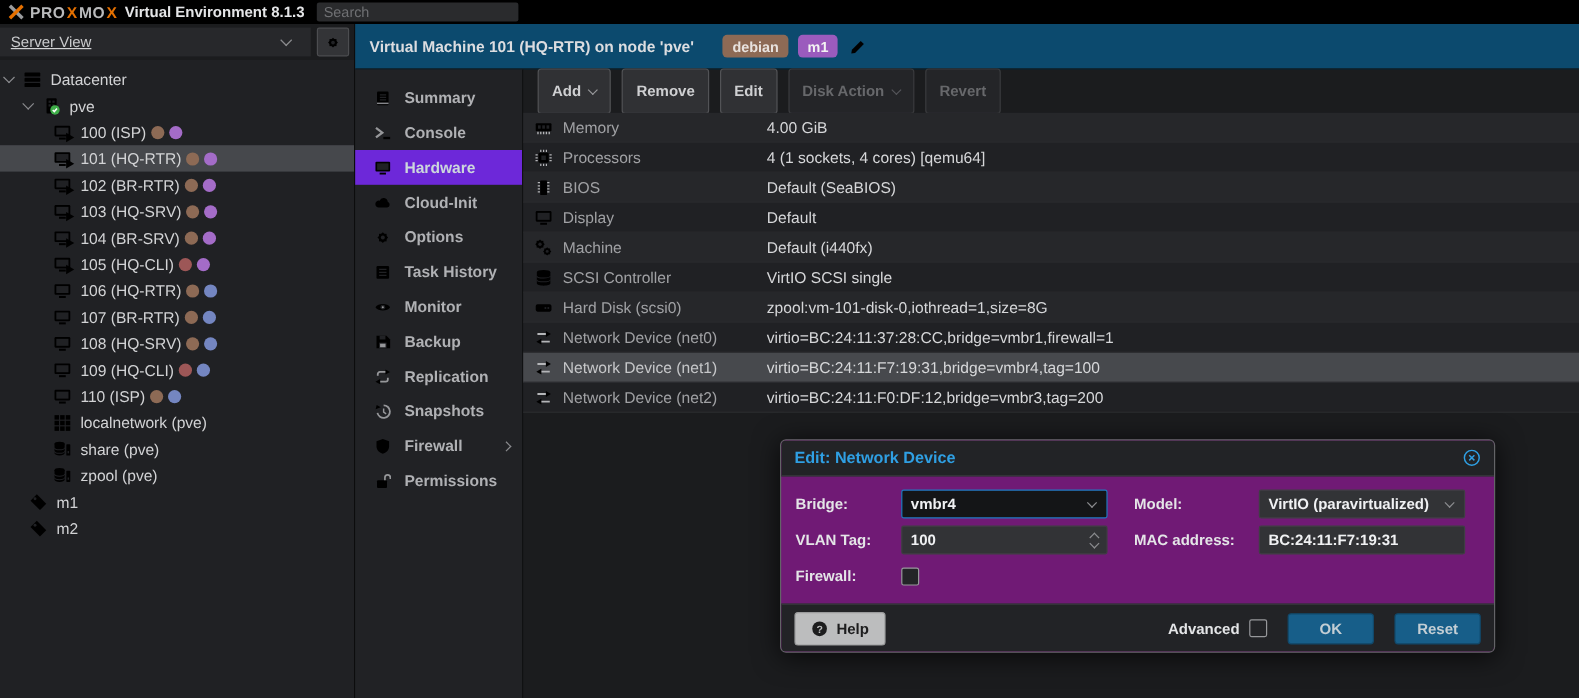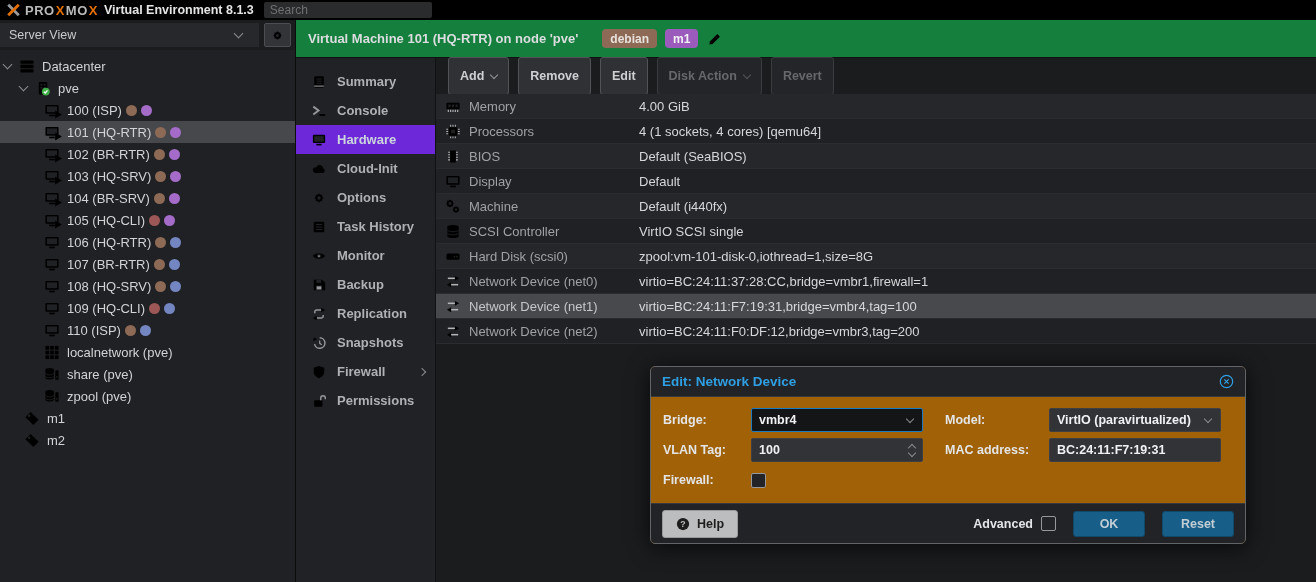--- a/index.html
+++ b/index.html
@@ -15,21 +15,21 @@
   .lo { color:#e57000; font-weight:bold; font-size:13px; letter-spacing:.5px; }
   .ve-title { color:#e4e5e7; font-weight:bold; font-size:12.5px; margin-left:6px; }
   .search { margin-left:10px; width:168px; height:16px; background:#2a2b2d; border:0; outline:0; color:#ddd; font-size:12px; padding:0 6px; border-radius:2px; font-family:"Liberation Sans",sans-serif; }
   .search::placeholder { color:#6f7073; }
 
   
   .bodyrow { display:flex; height:562px; }
 
   
   .sidebar { width:296px; background:#202124; border-right:1px solid #0c0c0d; display:flex; flex-direction:column; }
-  .sidebar-head { height:30px; display:flex; align-items:center; padding:3px 2px 3px 0; background:#1b1c1e; }
+  .sidebar-head { height:30px; display:flex; align-items:center; padding:3px 2px 3px 0; background:#1b1c1e;text-decoration:underline; }
   .view-combo { flex:1; height:24px; background:#27282b; color:#c9cacc; font-size:12.5px; display:flex; align-items:center; padding:0 9px; }
   .gear-btn { width:27px; height:24px; margin:0 2px 0 5px; background:#333437; border:1px solid #4c4d50; border-radius:2px; display:flex; align-items:center; justify-content:center; color:#d0d1d3; }
   .tree { padding-top:5px; }
   .trow { height:22px; display:flex; align-items:center; color:#d2d3d5; font-size:13px; white-space:nowrap; }
   .trow.selected { background:#46484c; }
   .lvl0 { padding-left:2px; }
   .lvl1 { padding-left:18px; }
   .lvl2 { padding-left:44px; }
   .lvlm { padding-left:24px; }
   .caret { width:7px; height:7px; border-right:1.4px solid #8b8c8f; border-bottom:1.4px solid #8b8c8f; transform:rotate(45deg); margin:-3px 8px 0 2px; flex:none; }
@@ -37,21 +37,21 @@
   .tlabel { margin-left:7px; }
   .vmwrap { position:relative; width:16px; height:15px; flex:none; }
   .vmwrap .tic { position:absolute; left:0; top:0; }
   .playov { position:absolute; width:9px; height:9px; right:-3px; bottom:-1px; color:#2d9e46; }
   .dot { width:11px; height:11px; border-radius:50%; flex:none; margin-left:4px; }
   .dot:first-of-type { margin-left:7px; }
   .dbrown { background:#8d6a55; } .dpurple { background:#a46cc8; } .dblue { background:#7486c1; } .dred { background:#9d5757; }
 
   
   .main { flex:1; display:flex; flex-direction:column; background:#1b1c1e; }
-  .content-header { height:38px; background:#15803d; border-bottom:1px solid #101112; display:flex; align-items:center; padding:0 12px; gap:8px; }
+  .content-header { height:38px; background:#0c4a6e; border-bottom:1px solid #101112; display:flex; align-items:center; padding:0 12px; gap:8px; }
   .ch-title { font-weight:bold; font-size:13px; color:#dcdde0; margin-right:16px; }
   .tag { height:19px; border-radius:4px; padding:0 8px; font-size:12px; font-weight:bold; color:#f2f2f2; display:flex; align-items:center; }
   .tag.debian { background:#8d6a55; color:#e8e2de; }
   .tag.m1 { background:#9b5bbd; }
   .pencil { width:14px; height:14px; color:#aeb0b2; margin-left:2px; }
 
   .main-body { flex:1; display:flex; }
   .navpanel { width:140px; background:#212225; border-right:1px solid #101112; padding-top:9px; }
   .nav-item { height:29px; display:flex; align-items:center; padding:0 10px 0 16px; gap:11px; color:#b0b1b4; font-size:13px; font-weight:bold; }
   .nav-item .ic { width:14px; height:14px; color:#96979a; flex:none; }
@@ -69,21 +69,21 @@
   .hw-table { }
   .hw-row { height:25px; display:flex; align-items:center; border-bottom:1px solid #2b2c2f; background:#202124; }
   .hw-row:nth-child(odd) { background:#26272a; }
   .hw-row.selected { background:#47494d; }
   .hw-icon { width:18px; height:15px; margin-left:8px; color:#b4b5b8; flex:none; }
   .hw-label { width:170px; color:#a0a1a4; margin-left:7px; }
   .hw-row.selected .hw-label { color:#c6c7c9; }
   .hw-value { color:#d6d7d9; }
 
   
-  .dialog { position:absolute; left:650px; top:366px; width:596px; height:178px; background:#a16207; border:1px solid #636467; border-radius:5px; box-shadow:0 3px 22px rgba(0,0,0,.7); display:flex; flex-direction:column; overflow:hidden; z-index:10; }
+  .dialog { position:absolute; left:650px; top:366px; width:596px; height:178px; background:#701a75; border:1px solid #636467; border-radius:5px; box-shadow:0 3px 22px rgba(0,0,0,.7); display:flex; flex-direction:column; overflow:hidden; z-index:10; }
   .dialog-title { height:30px; flex:none; display:flex; align-items:center; padding:0 11px; color:#2f9fe3; font-weight:bold; font-size:13.5px; background:#222326; border-bottom:1px solid #393a3d; }
   .close-ic { width:15px; height:15px; color:#2f9fe3; margin-left:auto; }
   .dbody { flex:1; display:flex; padding:11px 12px 0 12px; gap:22px; }
   .dcol { display:flex; flex-direction:column; gap:6px; }
   .drow { display:flex; align-items:center; height:24px; }
   .dlabel { width:88px; font-weight:bold; font-size:12.5px; color:#e4e5e7; flex:none; }
   .dcol.rightcol .dlabel { width:104px; }
   .field { width:172px; height:24px; background:#323336; border:1px solid #3e3f42; display:flex; align-items:center; padding:0 7px; color:#f0f1f3; font-size:12.5px; font-weight:bold; border-radius:2px; }
   .field.focused { background:#141517; border:1px solid #1e7ac0; }
   .fchev { width:6px; height:6px; border-right:1.4px solid #8b8c8f; border-bottom:1.4px solid #8b8c8f; transform:rotate(45deg); margin:-3px 2px 0 auto; }

